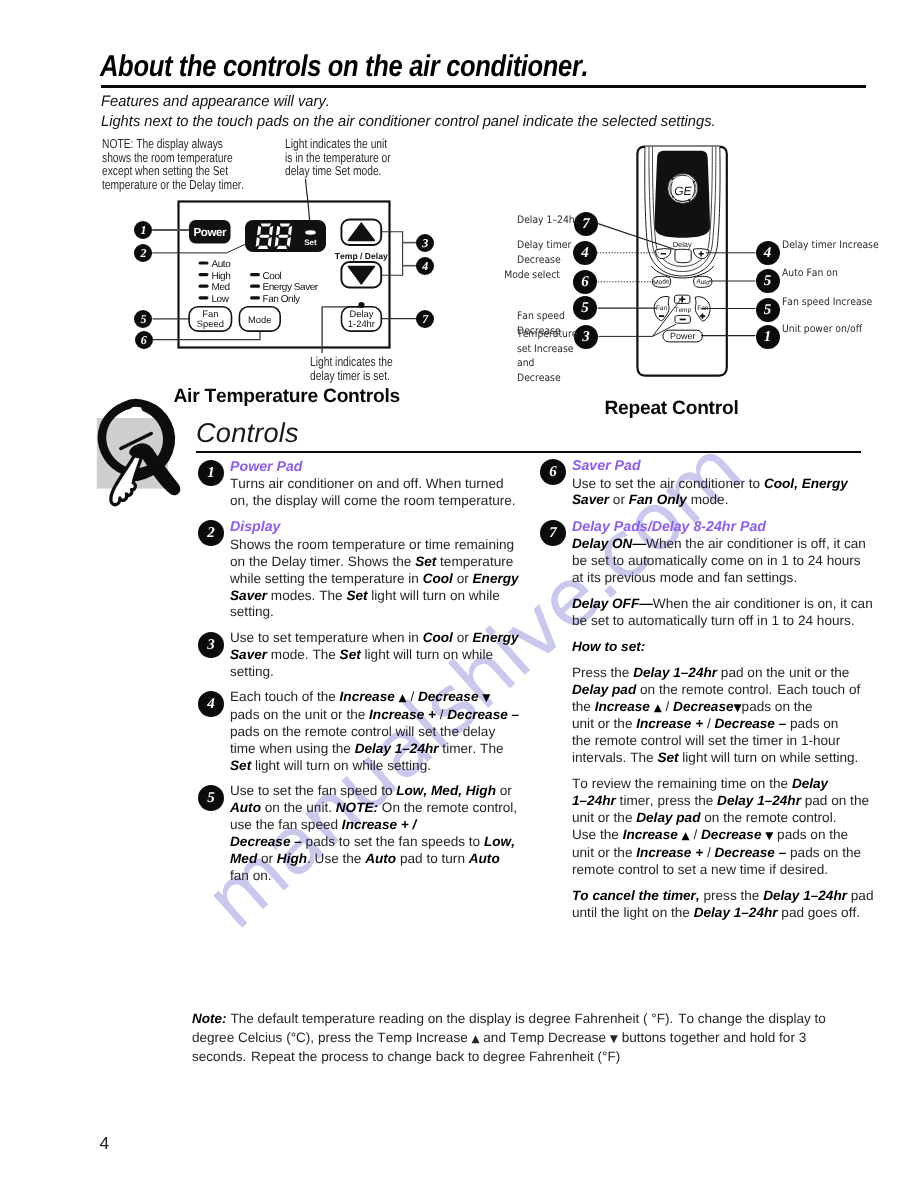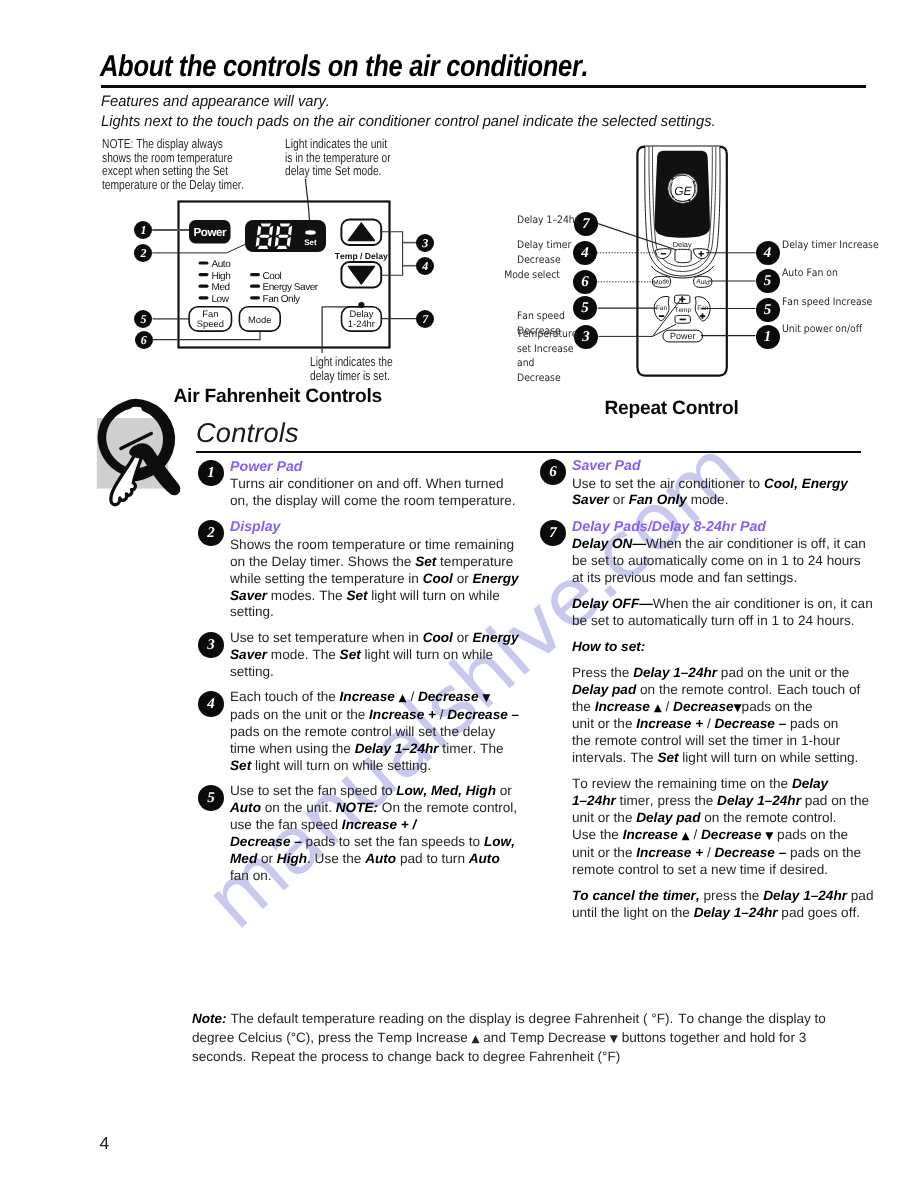--- a/index.html
+++ b/index.html
@@ -294,21 +294,21 @@
   <div class="abs rclbl" style="left:517px;top:212.5px;width:62px;white-space:nowrap;">Delay 1–24hr</div>
   <div class="abs rclbl" style="left:517px;top:238px;width:56px;">Delay timer Decrease</div>
   <div class="abs rclbl" style="left:501px;top:267.5px;width:62px;white-space:nowrap;text-align:center;">Mode select</div>
   <div class="abs rclbl" style="left:517px;top:309px;width:56px;">Fan speed Decrease</div>
   <div class="abs rclbl" style="left:517px;top:327px;width:61px;">Temperature set Increase and Decrease</div>
   <div class="abs rclbl" style="left:782px;top:238px;width:145px;">Delay timer Increase</div>
   <div class="abs rclbl" style="left:782px;top:266px;width:145px;">Auto Fan on</div>
   <div class="abs rclbl" style="left:782px;top:294.5px;width:145px;">Fan speed Increase</div>
   <div class="abs rclbl" style="left:782px;top:321.5px;width:145px;">Unit power on/off</div>
 
-  <div class="abs cap" id="cap-ac">Air Fahrenheit Controls</div>
+  <div class="abs cap" id="cap-ac">Air Temperature Controls</div>
   <div class="abs cap" id="cap-rc">Repeat Control</div>
 
   <svg class="abs" id="hand-svg" width="100" height="110" viewBox="0 0 100 110" overflow="visible" style="left:95px;top:400px;">
     <rect x="1.8" y="18" width="71.3" height="70.6" fill="#cfcfcf"></rect>
     <path d="M33.5 4.8 C 21.0 8.0 10.0 18.5 7.5 31.5 C 4.8 45.5 12.0 60.5 24.0 67.8
              C 34.5 74.2 48.5 73.8 58.0 67.0 C 68.0 60.0 73.8 47.5 72.0 35.0
              C 70.3 23.0 62.0 12.0 50.5 7.5" fill="none" stroke="#0d0d0d" stroke-width="8.6" stroke-linecap="round"></path>
     <path d="M31.2 5.1 C 36.5 2.0 44.5 2.2 52.0 5.0 C 60.0 8.0 68.0 14.5 72.5 23.5
              C 76.8 32.2 77.0 43.0 73.8 51.8 C 70.5 60.8 63.5 68.0 55.0 72.5
              C 50.5 74.9 46.0 76.3 42.0 77.0" fill="none" stroke="#0d0d0d" stroke-width="8.0" stroke-linecap="round"></path>

